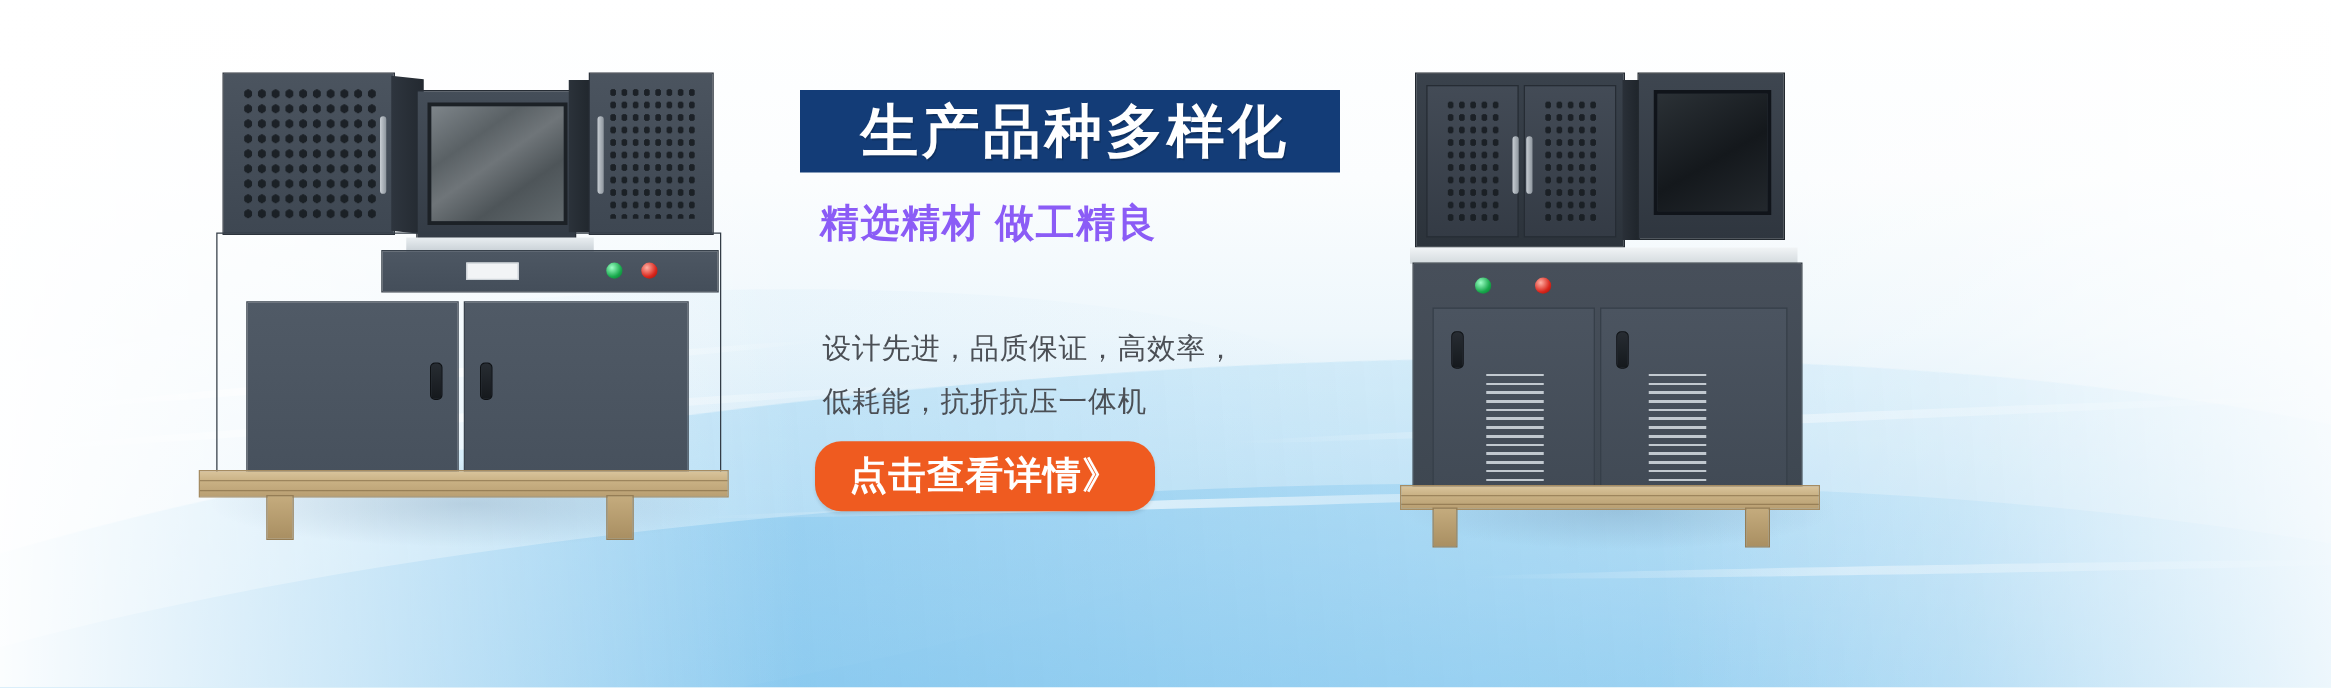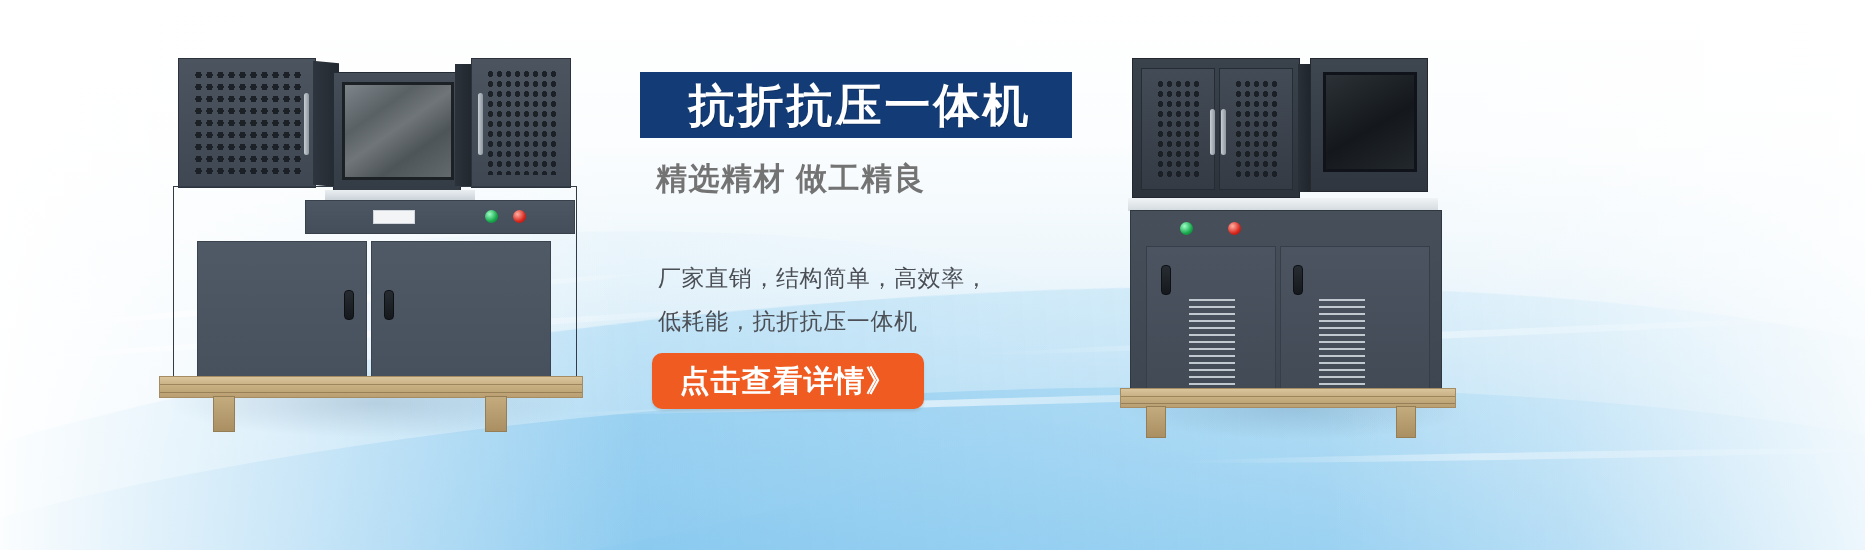--- a/index.html
+++ b/index.html
@@ -101,21 +101,21 @@
     line-height:58px;
     text-align:center;
     white-space:nowrap;
     text-shadow:1px 1px 0 rgba(0,0,0,.18);
   }
   .line-orange {
     position:absolute;
     left:36px;
     top:100px;
     width:500px;
-    color:#737373;
+    color:#8b5cf6;
     font-size:31px;
     font-weight:bold;
     letter-spacing:1.5px;
     white-space:nowrap;
   }
   .line-blue {
     position:absolute;
     left:36px;
     top:149px;
     width:500px;
@@ -137,21 +137,21 @@
   .body-line.b1 { top:205px; }
   .body-line.b2 { top:248px; }
 
   .cta {
     position:absolute;
     left:32px;
     top:295px;
     width:272px;
     height:56px;
     background:#ef5b20;
-    border-radius:10px;
+    border-radius:21px;
     border:none;
     color:#ffffff;
     font-size:30px;
     font-weight:bold;
     letter-spacing:1px;
     line-height:56px;
     text-align:center;
     cursor:pointer;
     white-space:nowrap;
     box-shadow:0 2px 3px rgba(0,0,0,.10);
@@ -364,25 +364,25 @@
     <div class="pallet" style="left:4px;top:338px;width:424px;height:22px;">
       <div class="pallet-seam" style="left:0;top:7px;width:100%;"></div>
       <div class="pallet-seam" style="left:0;top:15px;width:100%;"></div>
     </div>
     <div class="pallet-leg" style="left:58px;top:358px;width:22px;height:36px;"></div>
     <div class="pallet-leg" style="left:330px;top:358px;width:22px;height:36px;"></div>
   </div>
 
   <div class="copy">
     <div class="title-bar"></div>
-    <div class="title-text">抗折抗压一体机</div>
+    <div class="title-text">生产品种多样化</div>
 
     <div class="line-orange">精选精材  做工精良</div>
 
-    <div class="body-line b1">厂家直销，结构简单，高效率，</div>
+    <div class="body-line b1">设计先进，品质保证，高效率，</div>
     <div class="body-line b2">低耗能，抗折抗压一体机</div>
 
     <button class="cta">点击查看详情》</button>
   </div>
 
   <div class="machine m-right">
     <div class="shadow-soft" style="left:0px;top:336px;width:350px;height:64px;"></div>
 
     <div class="R-top-unit">
       <div class="R-door a">

